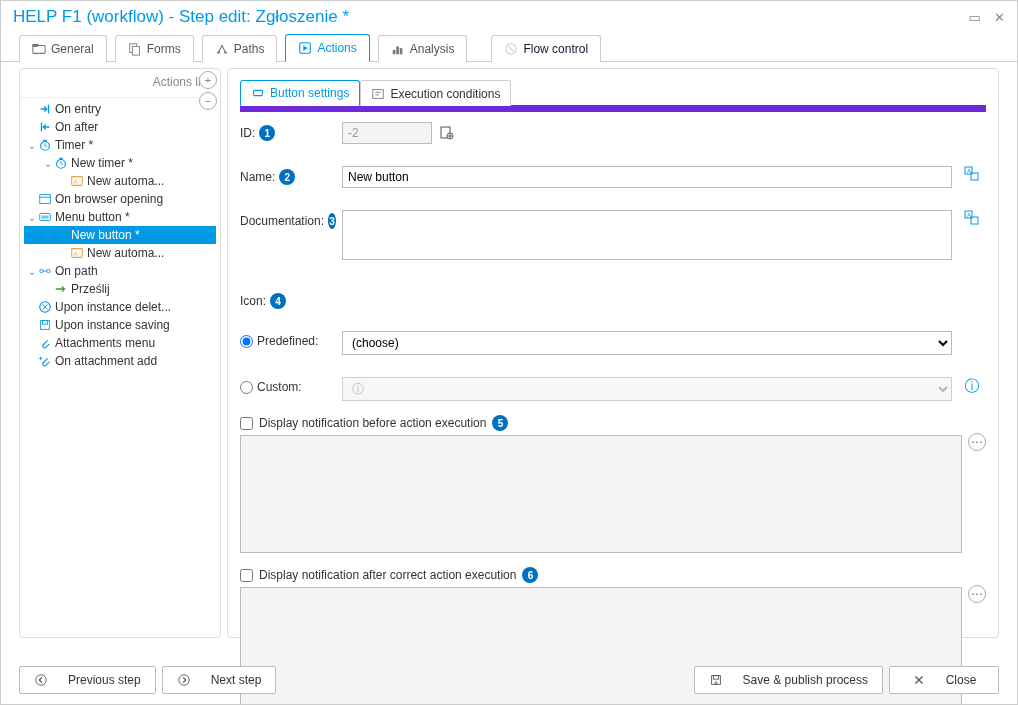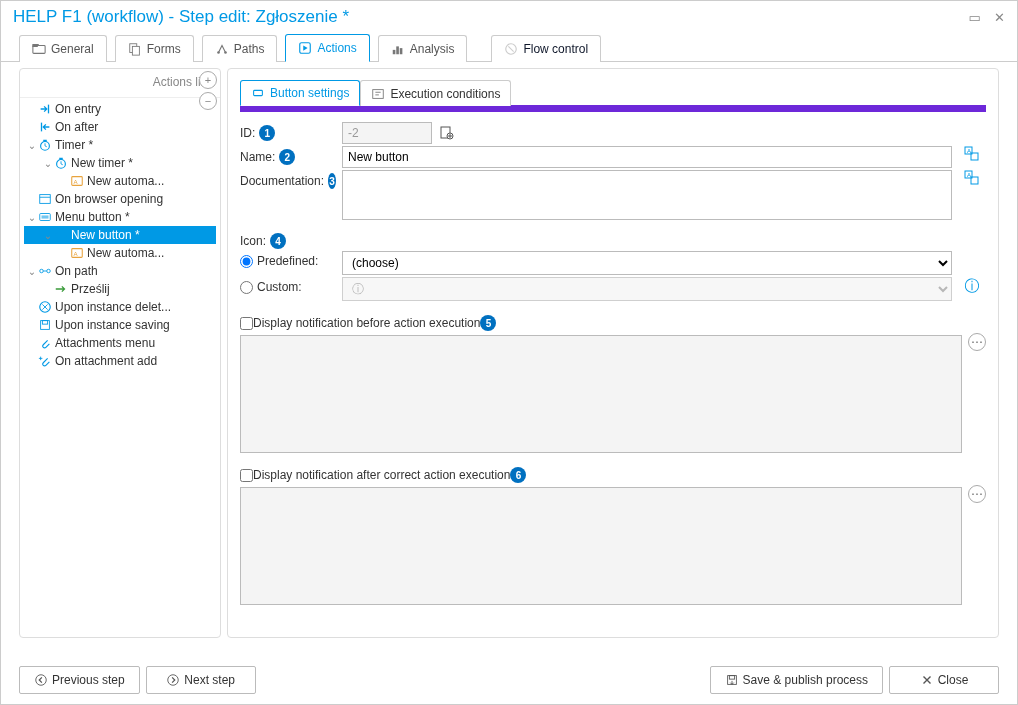--- a/index.html
+++ b/index.html
@@ -27,40 +27,40 @@
 .tree-icon { width: 14px; height: 14px; display: inline-flex; align-items: center; justify-content: center; margin-right: 3px; font-size: 11px; flex-shrink: 0; }
 .tree-caret { width: 12px; color: #888; font-size: 10px; display:inline-flex; justify-content:center; }
 .tree-indent { display:inline-block; }
 
 .content { flex: 1; border: 1px solid #ddd; border-radius: 4px; padding: 10px 12px; position: relative; }
 
 .subtabs { display: flex; border-bottom: 7px solid #6d28d9; margin-bottom: 10px; }
 .subtab { display: flex; align-items: center; gap: 5px; padding: 5px 10px; border: 1px solid #ccc; border-bottom: none; border-radius: 3px 3px 0 0; cursor: pointer; position:relative; top:1px; background:#fff;}
 .subtab.active { color: #0099e5; border-color: #0099e5; border-bottom:1px solid #fff; }
 
-.form-grid { display: grid; grid-template-columns: 96px 1fr 28px; gap: 2px 6px; align-items: start; }
+.form-grid { display: grid; grid-template-columns: 96px 1fr 28px; gap: 22px 6px; align-items: start; }
 .form-label { display: flex; align-items: center; gap: 4px; padding-top: 3px; }
 .badge { width: 16px; height: 16px; border-radius: 50%; background: #0070c0; color: #fff; font-size: 10px; font-weight: bold; display: inline-flex; align-items: center; justify-content: center; }
 input[type=text], textarea, select { border: 1px solid #bbb; padding: 3px 5px; font-size: 12px; width: 100%; background:#fff; }
 input[disabled], textarea[disabled], select[disabled] { background: #f4f4f4; color:#999; }
 textarea { resize: none; }
 .inline-icon-btn { width:18px; height:18px; display:inline-flex; align-items:center; justify-content:center; color:#666; cursor:pointer; }
 .side-icon { color:#0099e5; display:inline-flex; align-items:center; justify-content:center; }
 
 .radio-row { display:flex; align-items:center; gap:4px; padding-top:3px; }
 
-.section-check { display:flex; align-items:center; gap:0; margin-top:14px; }
+.section-check { display:flex; align-items:center; gap:6px; margin-top:14px; }
 .big-textarea { width:100%; height:118px; border:1px solid #bbb; background:#f4f4f4; margin-top:4px; }
 .textarea-wrap { display:flex; align-items:flex-start; gap:6px; }
 .textarea-wrap .big-textarea { flex:1; }
 .more-btn { width:18px; height:18px; border:1px solid #aaa; border-radius:50%; display:flex; align-items:center; justify-content:center; cursor:pointer; color:#666; margin-top:2px;}
 
 .footer { position: absolute; bottom: 10px; left: 18px; right: 18px; display: flex; justify-content: space-between; }
 .footer-left, .footer-right { display: flex; gap: 6px; }
-.btn { border: 1px solid #bbb; background: #fff; padding: 6px 14px; display: flex; align-items: center; gap: 4px; cursor: pointer; border-radius: 2px; min-width:110px; justify-content:center;}
+.btn { border: 1px solid #bbb; background: #fff; padding: 6px 14px; display: flex; align-items: center; gap: 20px; cursor: pointer; border-radius: 2px; min-width:110px; justify-content:center;}
 .btn svg, .btn .glyph { width:14px; height:14px; }
 
 svg { display:block; }
 
 </style>
 </head>
 <body>
 
 <div class="titlebar">
   <span class="title">HELP F1 (workflow) - Step edit: Zgłoszenie *</span>

